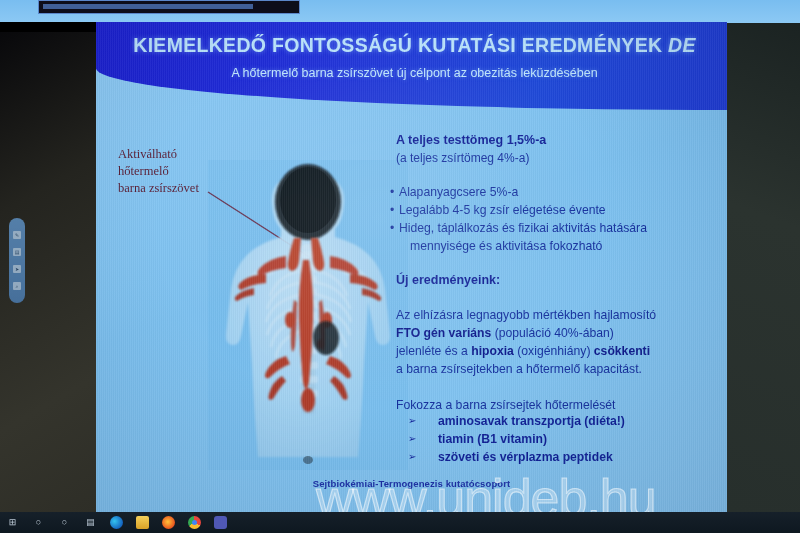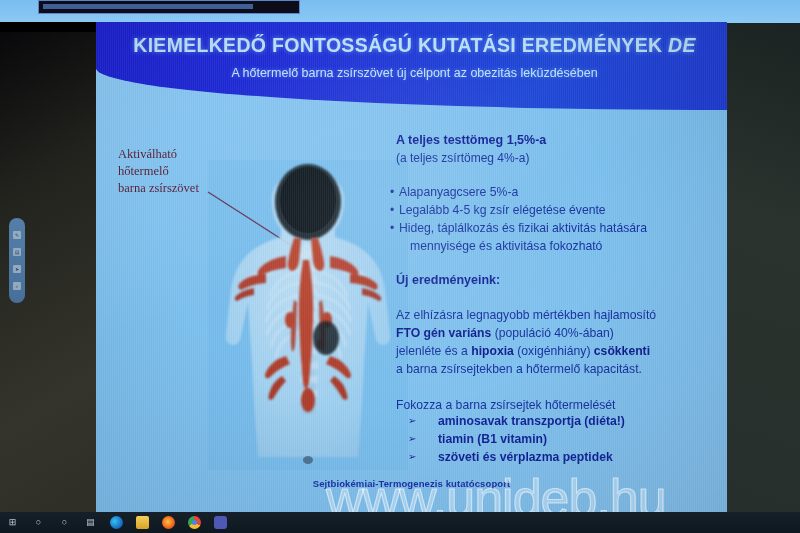--- a/index.html
+++ b/index.html
@@ -96,21 +96,21 @@
   .para b{font-weight:bold;color:#0d1a8c;}
 
   .arrow-item{position:absolute;font-size:12.2px;font-weight:bold;color:#0f1f96;white-space:nowrap;}
   .arrow-gl{position:absolute;left:12px;font-size:10px;color:#14259c;}
 
   
   .footer{position:absolute;left:0;bottom:24px;width:631px;text-align:center;
     font-size:9.5px;font-weight:bold;color:#1b2fa6;letter-spacing:.1px;}
 
   
-  .watermark{position:absolute;left:326px;top:470px;width:470px;
+  .watermark{position:absolute;left:316px;top:470px;width:470px;
     font-size:52px;font-weight:normal;letter-spacing:-1px;line-height:56px;
     color:rgba(255,255,255,.30);
     -webkit-text-stroke:1.1px rgba(255,255,255,.52);
     pointer-events:none;white-space:nowrap;}
 </style>
 </head>
 <body>
 
 <div id="screen">
 

